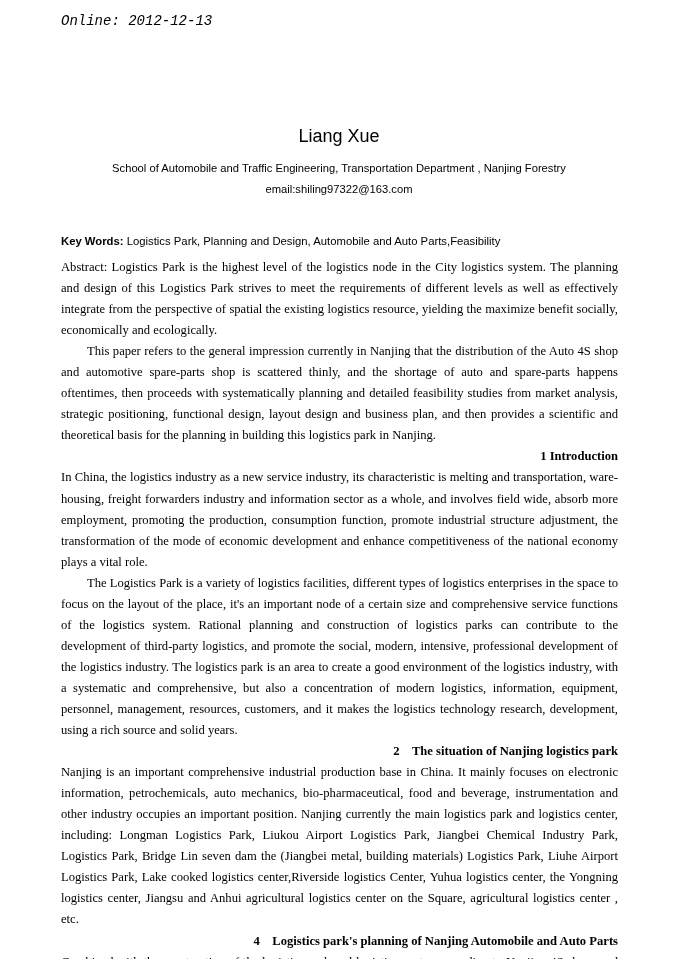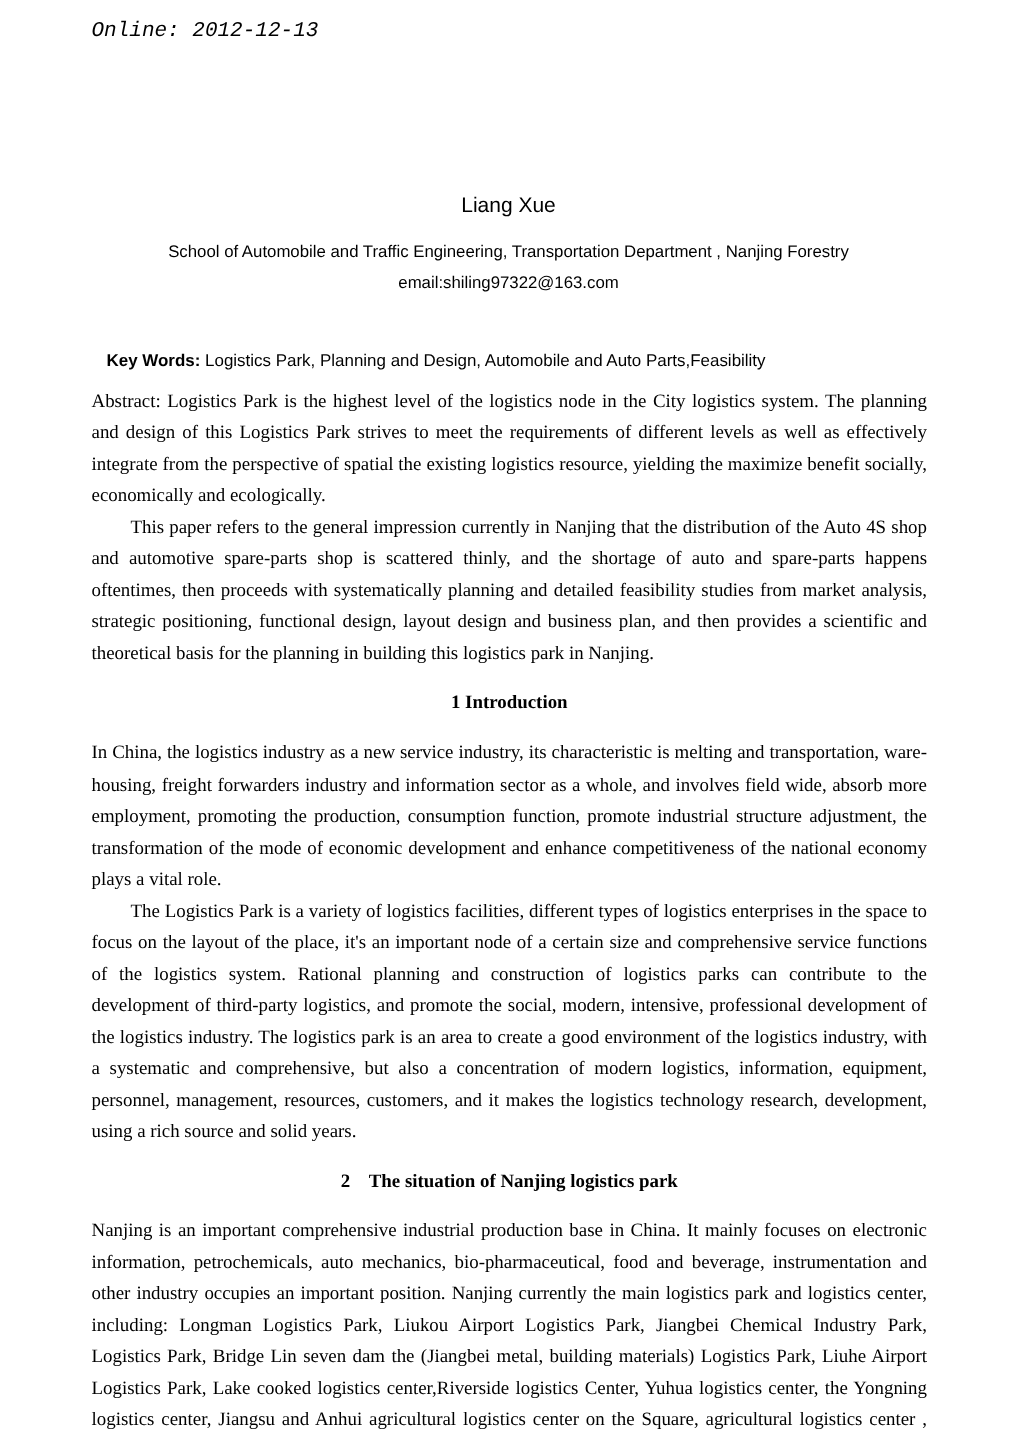--- a/index.html
+++ b/index.html
@@ -69,42 +69,42 @@
   }
   .title-line { display: block; }
 
   
   .author {
     position: absolute;
     left: 61px;
     top: 126px;
     width: 556px;
     font-family: "Liberation Sans", sans-serif;
-    font-size: 14px;
+    font-size: 18px;
     line-height: 20px;
     text-align: center;
   }
 
   
   .affiliation {
     position: absolute;
     left: 61px;
     top: 158px;
     width: 556px;
     font-family: Liberation Sans, sans-serif;
     font-size: 11.2px;
     line-height: 20.5px;
     text-align: center;
   }
   .affil-line { display: block; white-space: pre; }
 
   
   .keywords {
     position: absolute;
-    left: 71px;
+    left: 61px;
     top: 233px;
     width: 558px;
     font-family: "Liberation Sans", sans-serif;
     font-size: 11.3px;
     line-height: 16px;
   }
   .kw-label {
     font-weight: bold;
   }
 
@@ -128,26 +128,26 @@
     hyphens: none;
   }
   .para.indent { text-indent: 26px; }
   .para.noindent { text-indent: 0; }
 
   .lead-bold {
     font-weight: normal;
   }
 
   .section-head {
-    margin: 12px;
+    margin: 0;
     font-family: "Liberation Serif", serif;
     font-weight: bold;
     font-size: 12.6px;
     line-height: 21.05px;
-    text-align: center;
+    text-align: right;
     white-space: pre;
   }
 </style>
 </head>
 <body>
 
 <div class="page">
 
   <div class="masthead">
     <div class="masthead-row">

